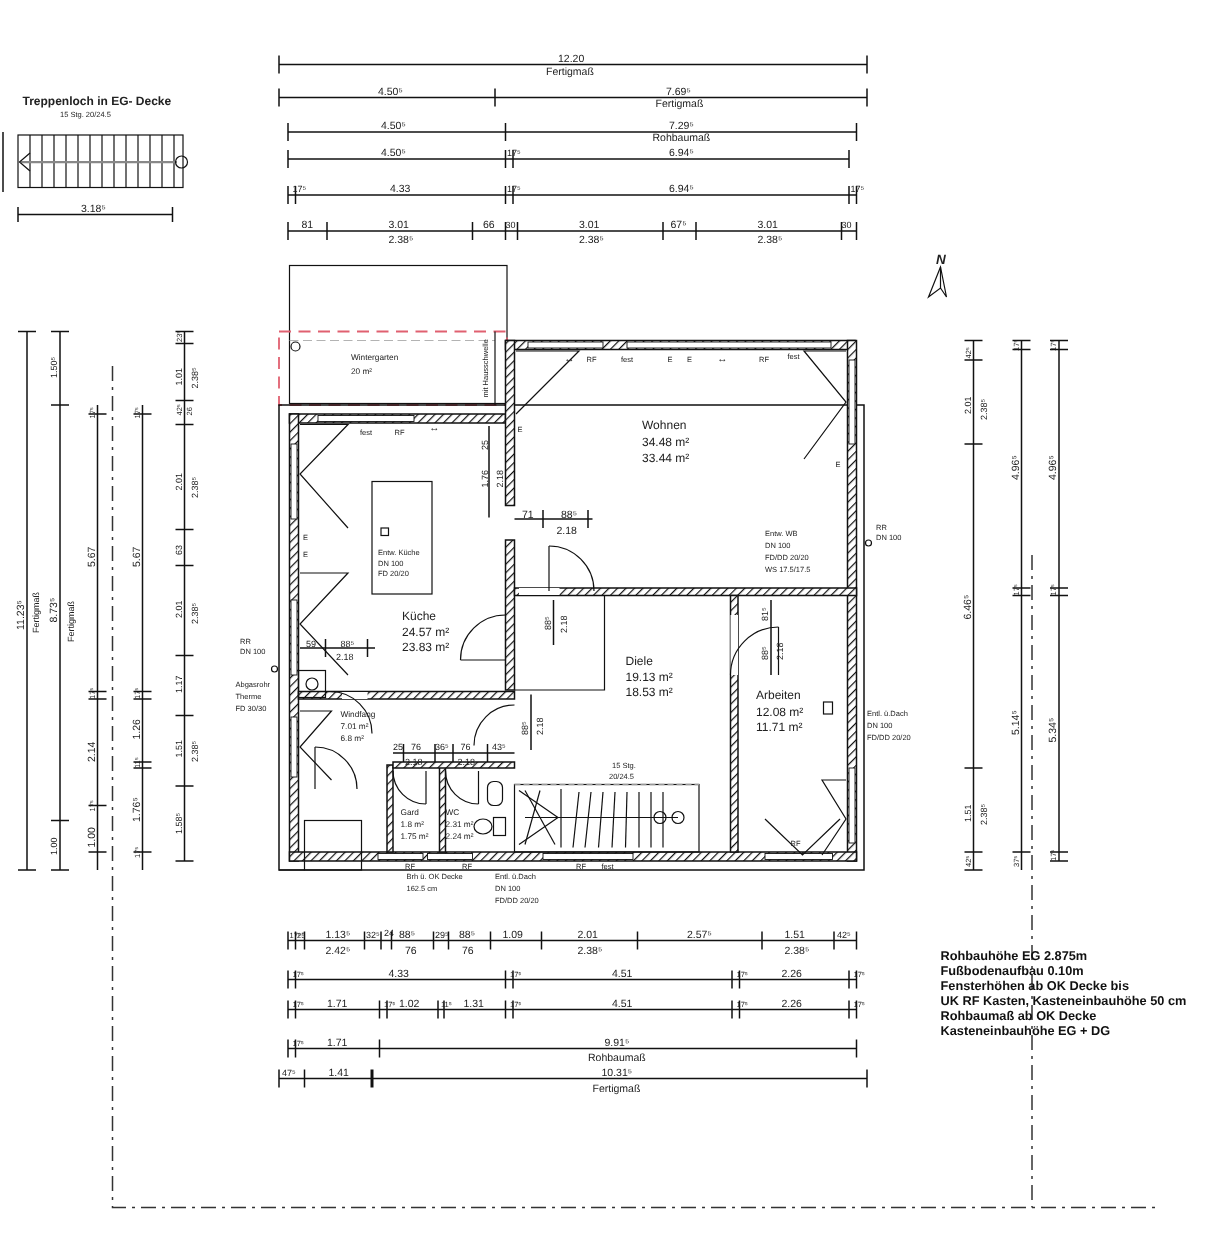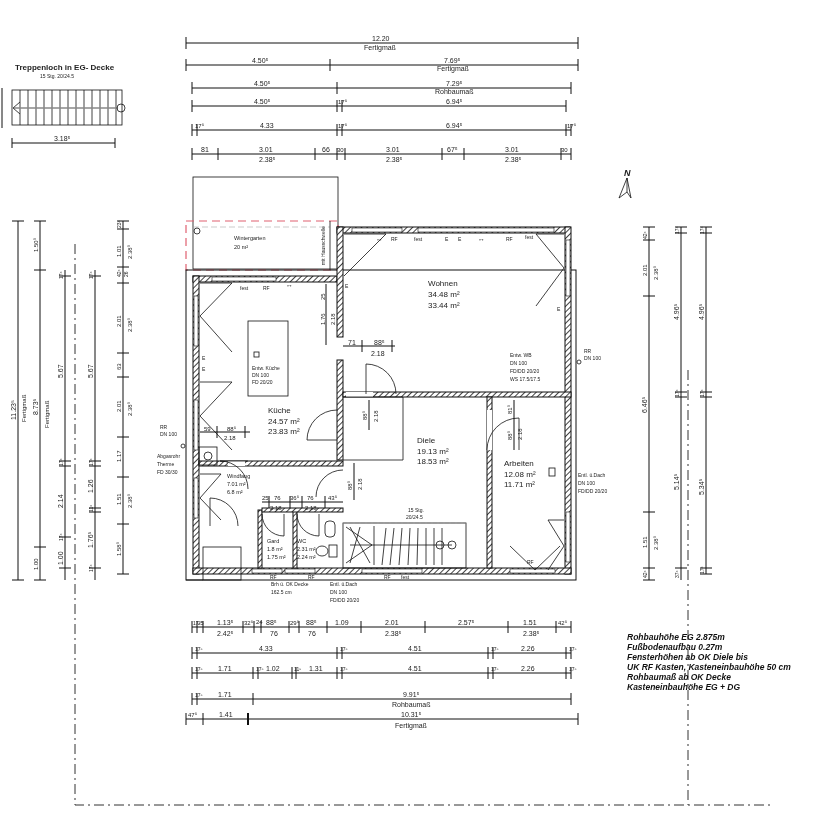--- a/index.html
+++ b/index.html
@@ -6,21 +6,21 @@
   body { width: 821px; height: 822px; overflow: hidden; position: relative; font-family: "Liberation Sans", sans-serif; }
   svg { position: absolute; left: 0; top: 0; }
   .t { font-family: "Liberation Sans", sans-serif; fill: #222; }
   .dim { stroke: #111; stroke-width: 1; fill: none; }
   .tick { stroke: #111; stroke-width: 1; }
   .wall { stroke: #111; stroke-width: 1; fill: url(#hatch); }
   .thin { stroke: #111; stroke-width: 0.8; fill: none; }
   .dash-red { stroke: #e06070; stroke-width: 1.2; stroke-dasharray: 8 5; fill: none; }
   .dashdot { stroke: #333; stroke-width: 1; stroke-dasharray: 10 4 2 4; fill: none; }
   .notes { position: absolute; left: 627px; top: 632px; font-size: 8.5px; font-weight: bold; line-height: 10px; color: #111; }
-  .notes div { white-space: nowrap; font-style: italic; }
+  .notes div { white-space: nowrap; }
 </style>
 </head>
 <body>
 
 <svg width="821" height="822" viewBox="0 0 821 822">
   <defs>
     <pattern id="hatch" width="4" height="4" patternUnits="userSpaceOnUse" patternTransform="rotate(45)">
       <rect width="4" height="4" fill="#fff"></rect>
       <line x1="0" y1="0" x2="0" y2="4" stroke="#111" stroke-width="1.6"></line>
     </pattern>
@@ -604,18 +604,18 @@
   </g>
 
   <g>
     <polyline points="75,244 75,805 770,805" class="dashdot"></polyline>
     <line x1="688" y1="370" x2="688" y2="805" class="dashdot"></line>
   </g>
 </svg>
 
 <div class="notes">
   <div>Rohbauhöhe EG 2.875m</div>
-  <div>Fußbodenaufbau 0.27m</div>
-  <div>Fensterhöhen ab OK Diele bis</div>
+  <div>Fußbodenaufbau 0.10m</div>
+  <div>Fensterhöhen ab OK Decke bis</div>
   <div>UK RF Kasten, Kasteneinbauhöhe 50 cm</div>
   <div>Rohbaumaß ab OK Decke</div>
   <div>Kasteneinbauhöhe EG + DG</div>
 </div>
 
 </body></html>

